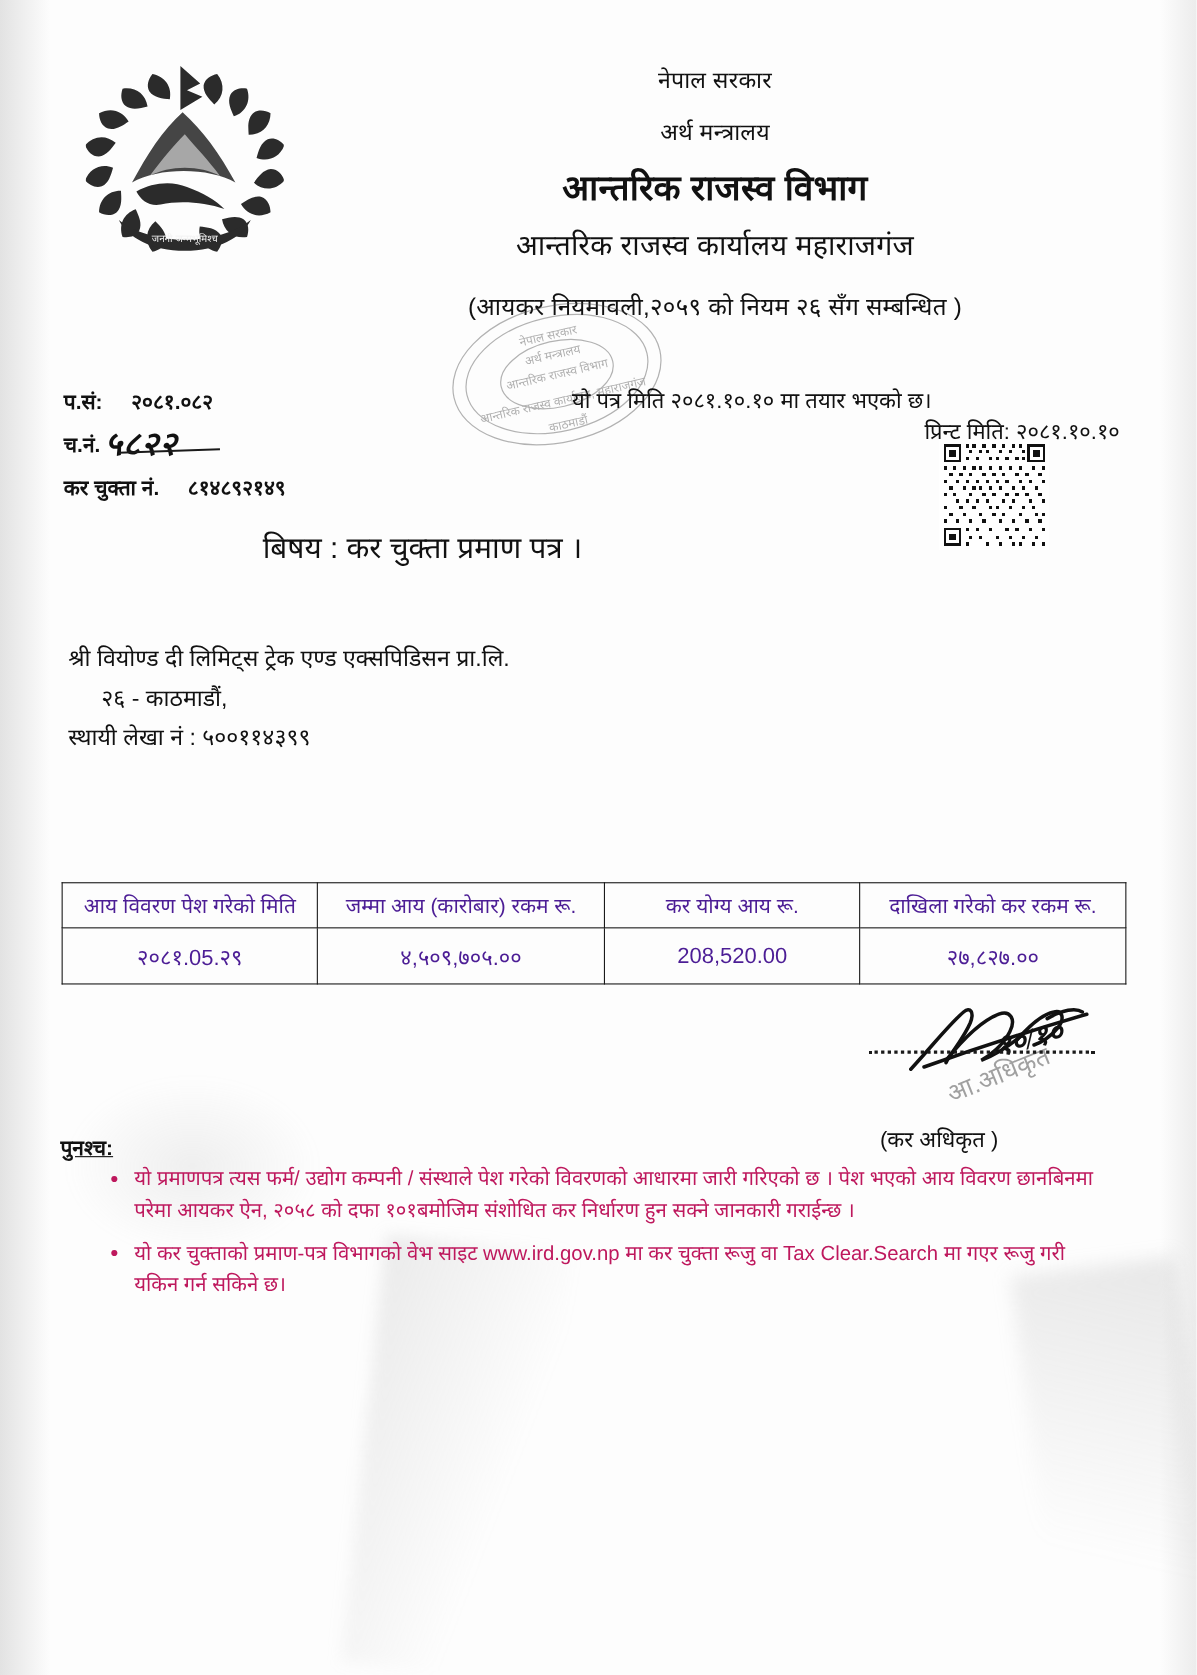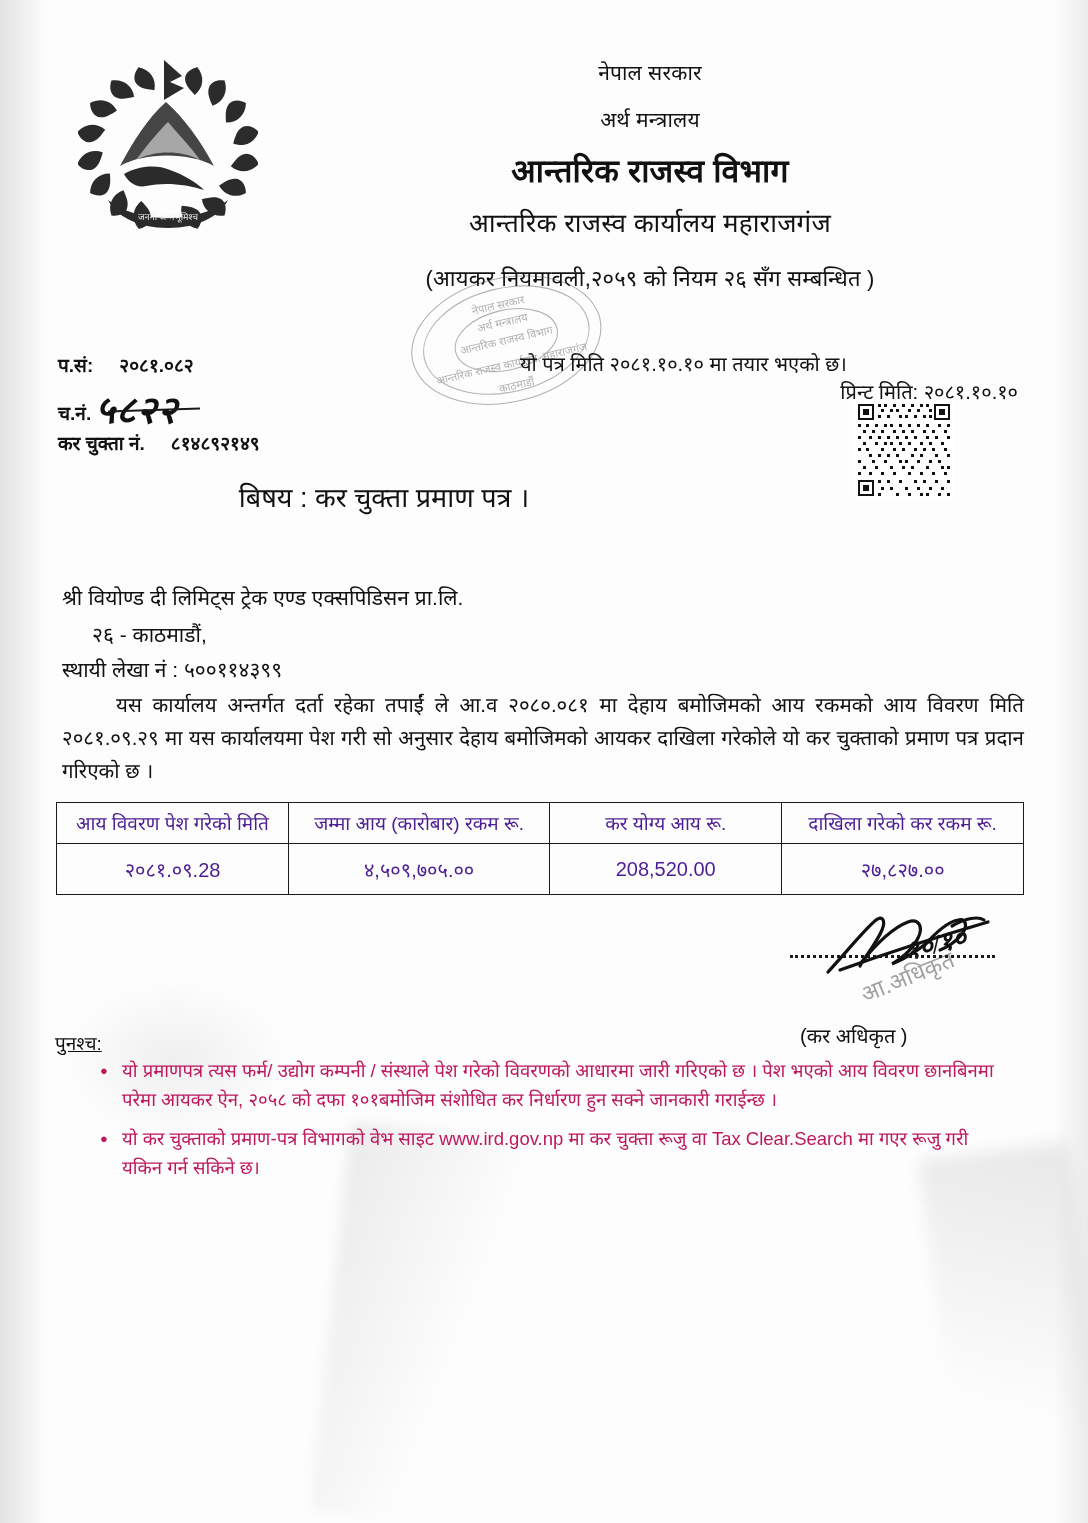--- a/index.html
+++ b/index.html
@@ -108,21 +108,21 @@
   .ref-chana { left: 58px; top: 379px; }
   .ref-karchukta { left: 58px; top: 430px; }
   .ref-label { display: inline-block; }
   .ref-val {
     display: inline-block;
     font-weight: 600;
     margin-left: 26px;
   }
   .hand-num {
     font-family: "Liberation Serif", serif;
-    font-size: 38px;
+    font-size: 30px;
     font-weight: 700;
     font-style: italic;
     letter-spacing: 1px;
     margin-left: 4px;
     position: relative;
     top: 3px;
     margin-top: 36px;
   }
   .hand-underline {
     position: absolute;
@@ -266,21 +266,21 @@
     font-size: 20px;
     color: #111;
   }
 
   
   .notes-title {
     position: absolute;
     left: 55px; top: 1030px;
     font-family: "Liberation Sans", "DejaVu Sans", sans-serif;
     font-size: 19px;
-    font-weight: 400;
+    font-weight: 700;
     color: #111;
     text-decoration: underline;
   }
   .notes {
     position: absolute;
     left: 100px; top: 1056px;
     width: 900px;
   }
   .note-item {
     position: relative;
@@ -563,34 +563,33 @@
     <span>बिषय : कर चुक्ता प्रमाण पत्र ।</span>
   </div>
 
   <div class="addr addr-name">श्री   वियोण्ड दी लिमिट्स ट्रेक एण्ड एक्सपिडिसन प्रा.लि.</div>
   <div class="addr addr-city">२६ - काठमाडौं,</div>
   <div class="addr addr-pan">
     <span>स्थायी लेखा नं :</span>
     <span>५००११४३९९</span>
   </div>
 
-  <div class="body-para">यस कार्यालय अन्तर्गत दर्ता रहेका तपाईं ले आ.व २०८०.०८१  मा देहाय बमोजिमको आय रकमको  आय विवरण  मिति २०८१.०९.२९ मा यस कार्यालयमा पेश गरी सो अनुसार देहाय बमोजिमको आयकर दाखिला गरेकोले यो कर चुक्ताको  प्रमाण पत्र प्रदान गरिएको छ ।</div>
 
   <table class="tbl">
     <thead>
       <tr>
         <th class="col-1">आय विवरण  पेश गरेको मिति</th>
         <th class="col-2">जम्मा आय (कारोबार) रकम रू.</th>
         <th class="col-3">कर  योग्य आय रू.</th>
         <th class="col-4">दाखिला  गरेको  कर रकम रू.</th>
       </tr>
     </thead>
     <tbody>
       <tr>
-        <td>२०८१.०९.28</td>
+        <td>२०८१.05.२९</td>
         <td>४,५०९,७०५.००</td>
         <td>208,520.00</td>
         <td>२७,८२७.००</td>
       </tr>
     </tbody>
   </table>
 
   <div class="sig-mark">
     <svg viewBox="0 0 220 90" width="220" height="90">
       <g fill="none" stroke="#111" stroke-width="3.2" stroke-linecap="round">

